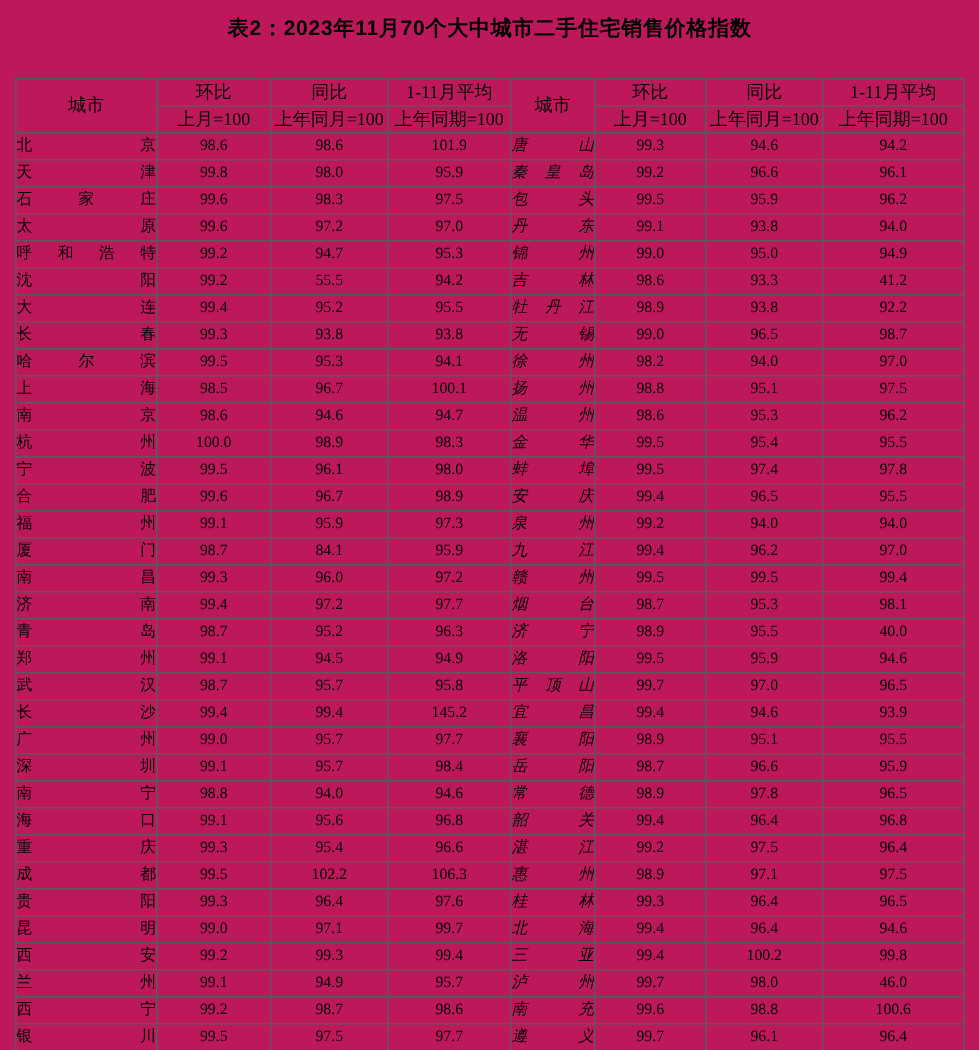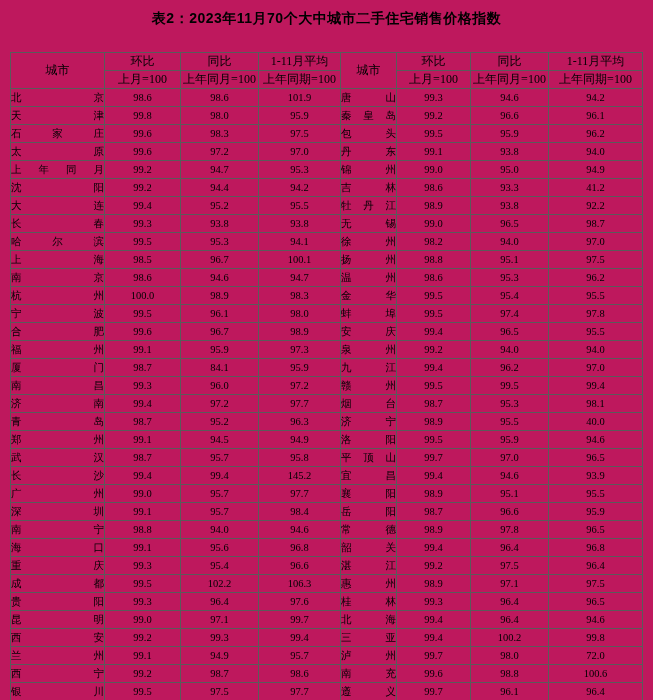--- a/index.html
+++ b/index.html
@@ -44,20 +44,21 @@
   table.price-table th {
     font-size: 12px;
   }
   td.city-cell {
     text-align: justify;
     text-align-last: justify;
     padding: 0 16px;
   }
   td.city-cell-right {
     padding: 0 7px;
+    font-style: italic;
   }
   td.num-cell {
     text-align: center;
   }
 </style>
 </head>
 <body>
 
 <div class="page">
 
@@ -129,33 +130,33 @@
           <td class="city-cell">太原</td>
           <td class="num-cell">99.6</td>
           <td class="num-cell">97.2</td>
           <td class="num-cell">97.0</td>
           <td class="city-cell city-cell-right">丹东</td>
           <td class="num-cell">99.1</td>
           <td class="num-cell">93.8</td>
           <td class="num-cell">94.0</td>
         </tr>
         <tr>
-          <td class="city-cell">上年同月</td>
+          <td class="city-cell">呼和浩特</td>
           <td class="num-cell">99.2</td>
           <td class="num-cell">94.7</td>
           <td class="num-cell">95.3</td>
           <td class="city-cell city-cell-right">锦州</td>
           <td class="num-cell">99.0</td>
           <td class="num-cell">95.0</td>
           <td class="num-cell">94.9</td>
         </tr>
         <tr>
           <td class="city-cell">沈阳</td>
           <td class="num-cell">99.2</td>
-          <td class="num-cell">94.4</td>
+          <td class="num-cell">55.5</td>
           <td class="num-cell">94.2</td>
           <td class="city-cell city-cell-right">吉林</td>
           <td class="num-cell">98.6</td>
           <td class="num-cell">93.3</td>
           <td class="num-cell">41.2</td>
         </tr>
         <tr>
           <td class="city-cell">大连</td>
           <td class="num-cell">99.4</td>
           <td class="num-cell">95.2</td>
@@ -406,21 +407,21 @@
           <td class="num-cell">99.8</td>
         </tr>
         <tr>
           <td class="city-cell">兰州</td>
           <td class="num-cell">99.1</td>
           <td class="num-cell">94.9</td>
           <td class="num-cell">95.7</td>
           <td class="city-cell city-cell-right">泸州</td>
           <td class="num-cell">99.7</td>
           <td class="num-cell">98.0</td>
-          <td class="num-cell">72.0</td>
+          <td class="num-cell">46.0</td>
         </tr>
         <tr>
           <td class="city-cell">西宁</td>
           <td class="num-cell">99.2</td>
           <td class="num-cell">98.7</td>
           <td class="num-cell">98.6</td>
           <td class="city-cell city-cell-right">南充</td>
           <td class="num-cell">99.6</td>
           <td class="num-cell">98.8</td>
           <td class="num-cell">100.6</td>

